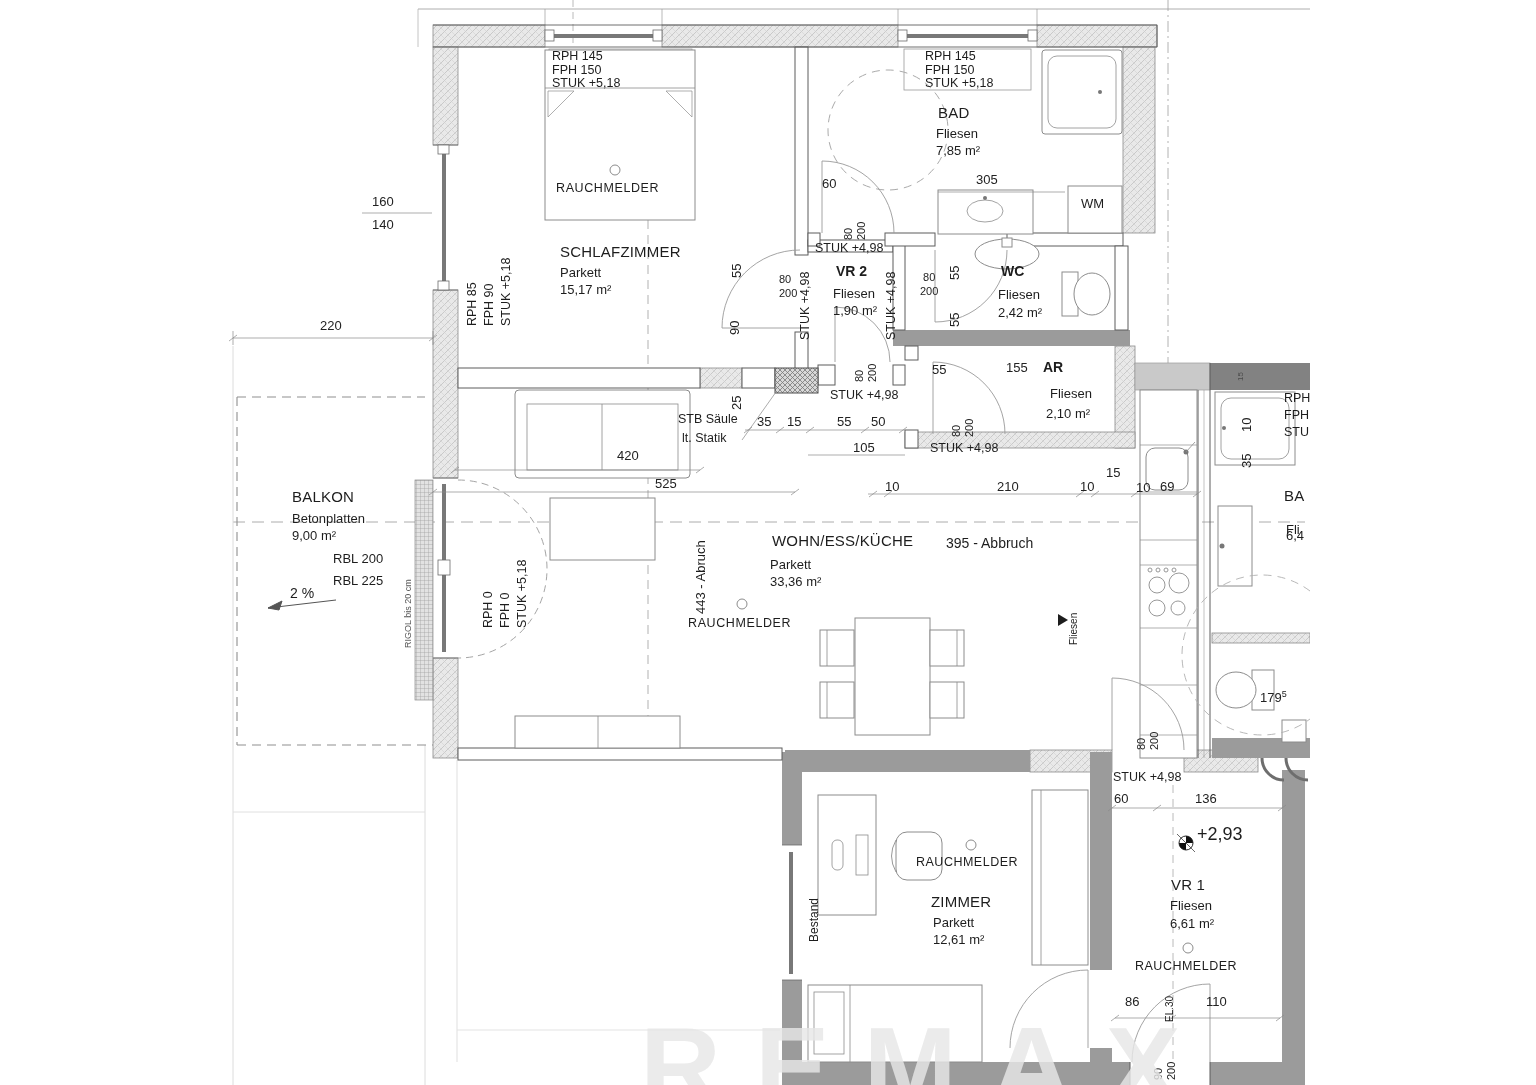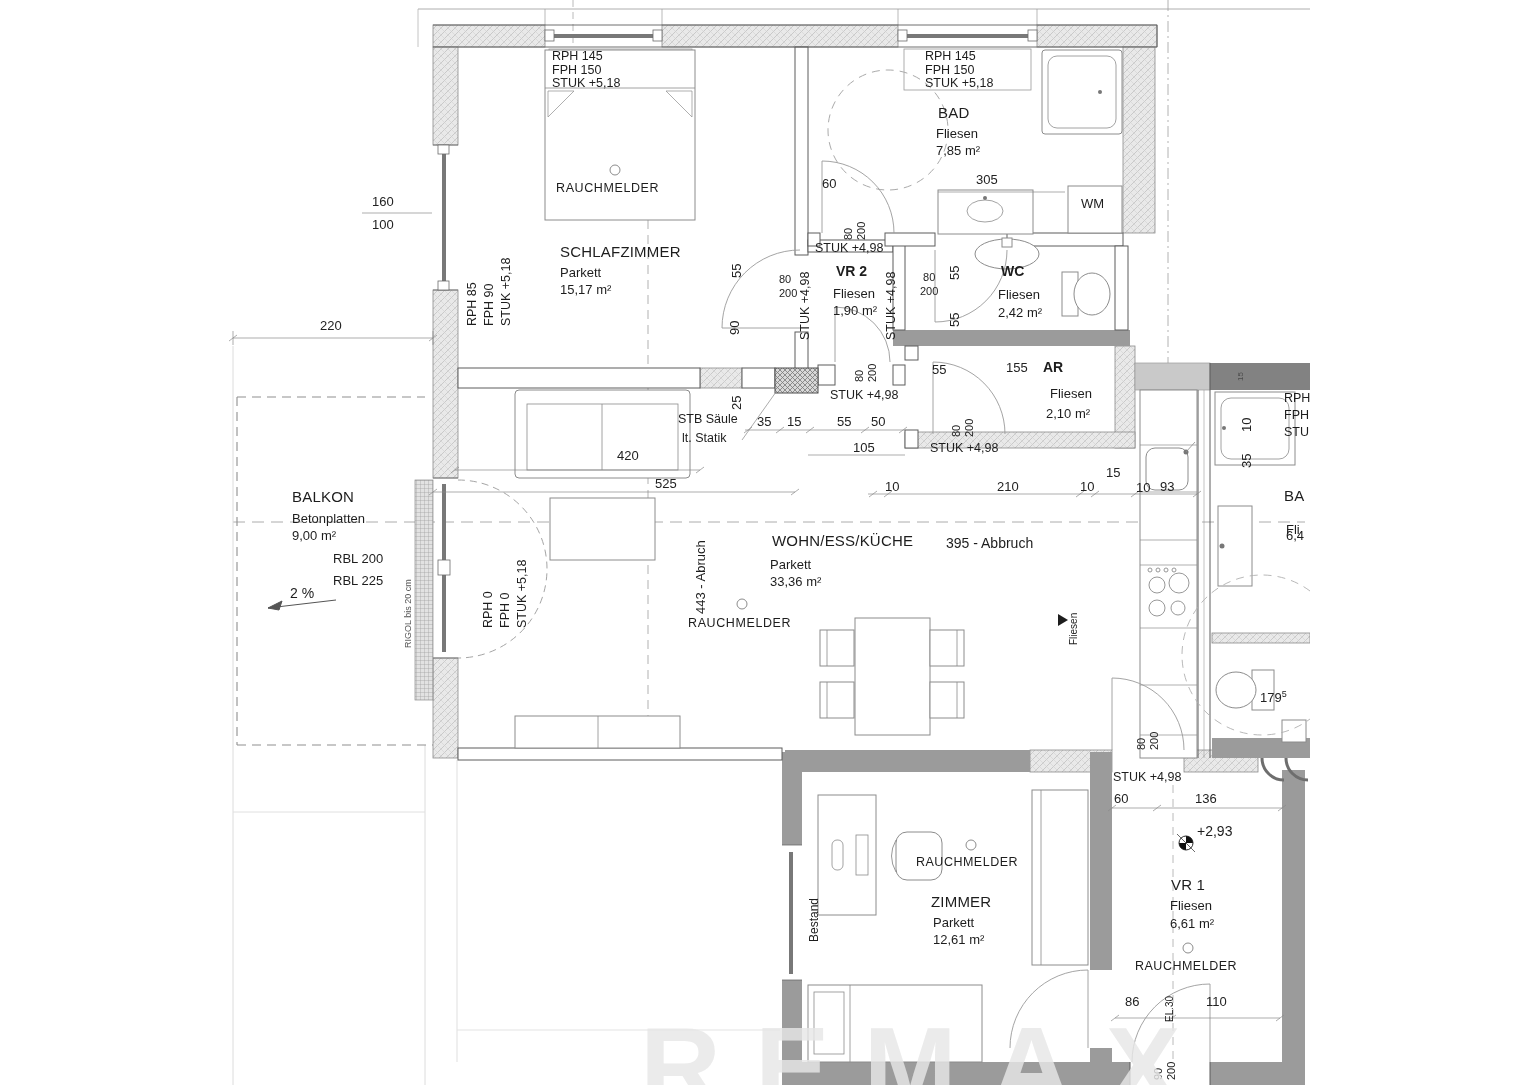--- a/index.html
+++ b/index.html
@@ -330,21 +330,21 @@
 <div class="t s12" style="left:556px;top:181px;letter-spacing:.6px">RAUCHMELDER</div>
 <div class="t b" style="left:560px;top:244px">SCHLAFZIMMER</div>
 <div class="t" style="left:560px;top:266px">Parkett</div>
 <div class="t" style="left:560px;top:283px">15,17 m²</div>
 <div class="t s12 rot" style="left:464px;top:326px;line-height:17px">
   <div>RPH 85</div>
       <div>FPH 90</div>
       <div>STUK +5,18</div>
 </div>
 <div class="t dimtxt" style="left:372px;top:195px">160</div>
-<div class="t dimtxt" style="left:372px;top:218px">100</div>
+<div class="t dimtxt" style="left:372px;top:218px">140</div>
 <div class="t dimtxt" style="left:320px;top:319px">220</div>
 
 <div class="t s12" style="left:925px;top:50px;line-height:13.5px">
   <div>RPH 145</div>
       <div>FPH 150</div>
       <div>STUK +5,18</div>
 </div>
 <div class="t b" style="left:938px;top:105px">BAD</div>
 <div class="t" style="left:936px;top:127px">Fliesen</div>
 <div class="t" style="left:936px;top:144px">7,85 m²</div>
@@ -413,21 +413,21 @@
 <div class="t" style="left:770px;top:575px">33,36 m²</div>
 <div class="t rot" style="left:694px;top:614px">443 - Abruch</div>
 <div class="t s12" style="left:688px;top:616px;letter-spacing:.6px">RAUCHMELDER</div>
 <div class="t s10 rot" style="left:1068px;top:645px">Fliesen</div>
 
 <div class="t dimtxt" style="left:885px;top:480px">10</div>
 <div class="t dimtxt" style="left:997px;top:480px">210</div>
 <div class="t dimtxt" style="left:1080px;top:480px">10</div>
 <div class="t dimtxt" style="left:1106px;top:466px">15</div>
 <div class="t dimtxt" style="left:1136px;top:481px">10</div>
-<div class="t dimtxt" style="left:1160px;top:480px">93</div>
+<div class="t dimtxt" style="left:1160px;top:480px">69</div>
 
 <div class="t s12 rot" style="left:480px;top:628px;line-height:17px">
   <div>RPH 0</div>
       <div>FPH 0</div>
       <div>STUK +5,18</div>
 </div>
 <div class="t s9 rot" style="left:403px;top:648px">RIGOL bis 20 cm</div>
 
 <div class="t b" style="left:292px;top:489px">BALKON</div>
 <div class="t" style="left:292px;top:512px">Betonplatten</div>
@@ -451,21 +451,21 @@
   </div>
 </div>
 
 <div class="t s11 rot" style="left:1135px;top:750px;line-height:13px">
   <div>80</div>
       <div>200</div>
 </div>
 <div class="t s12" style="left:1113px;top:770px">STUK +4,98</div>
 <div class="t dimtxt" style="left:1114px;top:792px">60</div>
 <div class="t dimtxt" style="left:1195px;top:792px">136</div>
-<div class="t" style="left:1197px;top:824px;font-size:14px">+2,93</div>
+<div class="t" style="left:1197px;top:824px;font-size:18px">+2,93</div>
 <div class="t b" style="left:1171px;top:877px">VR 1</div>
 <div class="t" style="left:1170px;top:899px">Fliesen</div>
 <div class="t" style="left:1170px;top:917px">6,61 m²</div>
 <div class="t s12" style="left:1135px;top:959px;letter-spacing:.5px">RAUCHMELDER</div>
 <div class="t dimtxt" style="left:1125px;top:995px">86</div>
 <div class="t s10 rot" style="left:1164px;top:1022px">EL.30</div>
 <div class="t dimtxt" style="left:1206px;top:995px">110</div>
 <div class="t s11 rot" style="left:1152px;top:1080px;line-height:13px">
   <div>90</div>
       <div>200</div>

